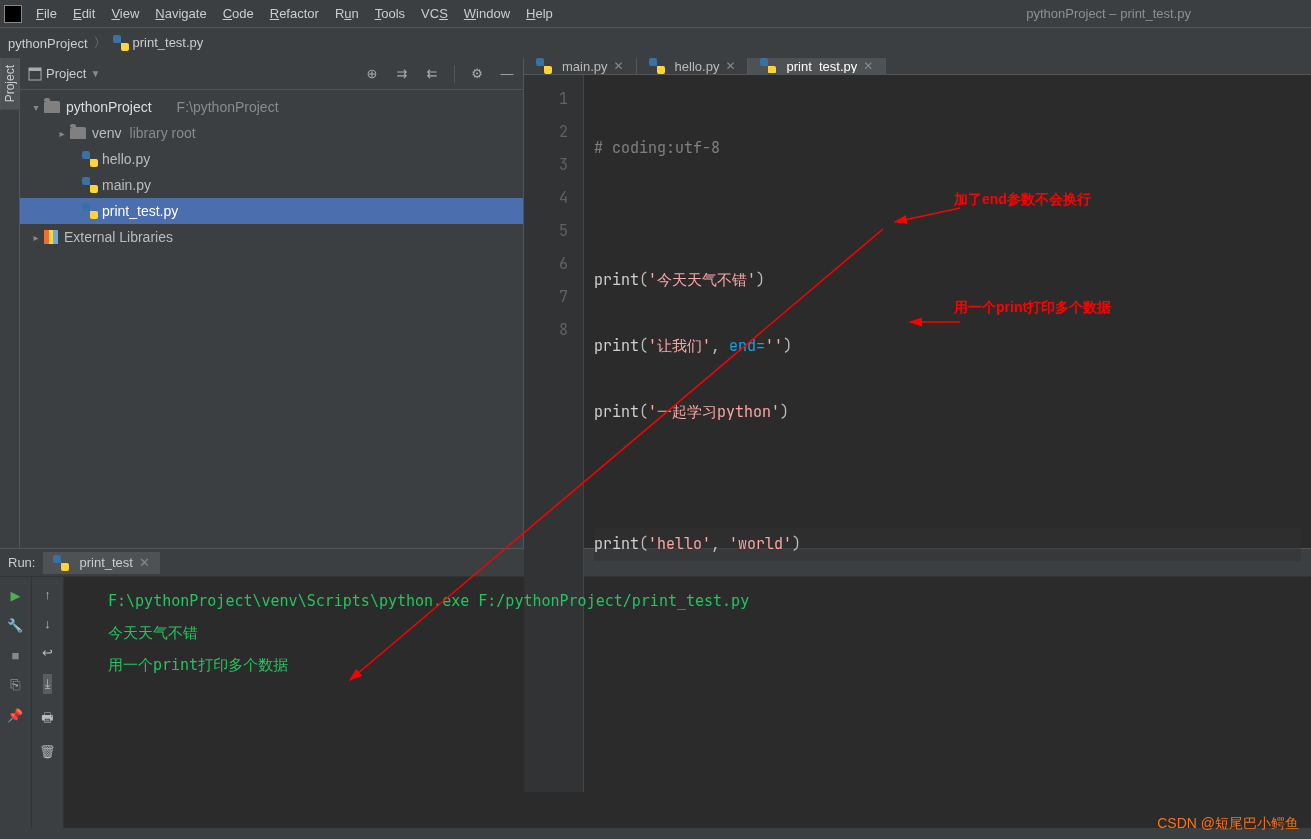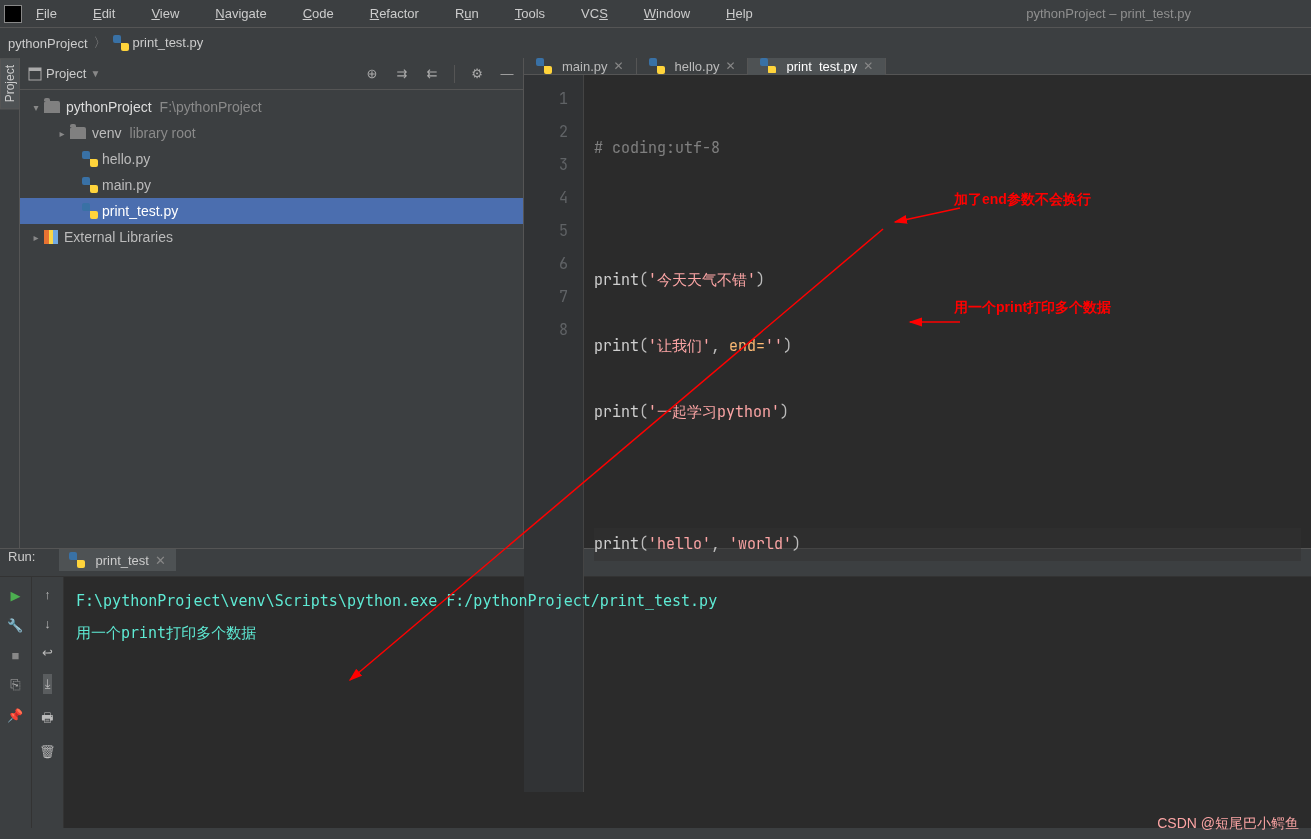--- a/index.html
+++ b/index.html
@@ -13,21 +13,21 @@
     --orange:#cc7832;
     --green:#6a8759;
     --grey:#808080;
     --comment:#909090;
     --red:#ff0000;
   }
   *{box-sizing:border-box;}
   body{margin:0;background:var(--bg);color:var(--text);font-family:"Segoe UI",sans-serif;font-size:13px;width:1311px;height:839px;overflow:hidden;position:relative;}
   .menubar{display:flex;align-items:center;height:28px;padding:0 4px;background:var(--bg);border-bottom:1px solid var(--border);position:relative;}
   .logo{width:18px;height:18px;background:#000;border:1px solid #888;margin-right:6px;}
-  .menu-items{display:flex;gap:20px;}
+  .menu-items{display:flex;gap:0;}
   .menu-item{padding:3px 8px;color:#ccc;cursor:pointer;}
   .menu-item .u{text-decoration:underline;}
   .window-title{position:absolute;right:120px;color:#8f8f8f;font-size:13px;}
   .breadcrumb{display:flex;align-items:center;height:30px;padding:0 8px;background:var(--bg);gap:6px;}
   .crumb{color:#ccc;}
   .crumb-sep{color:#888;}
   .pyicon{display:inline-block;width:16px;height:16px;position:relative;vertical-align:middle;margin-right:4px;}
   .pyicon::before{content:"";position:absolute;left:0;top:0;width:8px;height:8px;background:#3971a5;border-radius:2px 2px 0 2px;}
   .pyicon::after{content:"";position:absolute;right:0;bottom:0;width:8px;height:8px;background:#ffd43b;border-radius:0 2px 2px 2px;}
   .main{display:flex;height:490px;}
@@ -53,36 +53,36 @@
   .editor{flex:1;display:flex;flex-direction:column;background:var(--bg-dark);}
   .tabs{display:flex;height:32px;background:var(--bg);border-bottom:1px solid var(--border);}
   .tab{display:flex;align-items:center;padding:0 12px;gap:6px;color:#bbb;cursor:pointer;border-right:1px solid var(--border);position:relative;}
   .tab.active{background:#4e5254;color:#fff;}
   .tab.active::after{content:"";position:absolute;bottom:-1px;left:0;right:0;height:2px;background:#4e5254;}
   .tab .x{color:#888;font-size:12px;cursor:pointer;}
   .code-area{flex:1;display:flex;font-family:"Consolas","JetBrains Mono",monospace;font-size:15px;position:relative;}
   .gutter{width:60px;background:var(--bg-darker);color:#606366;text-align:right;padding:8px 15px 0 0;line-height:33px;border-right:1px solid #444;}
   .code{flex:1;padding:24px 10px 0 10px;line-height:33px;white-space:pre;position:relative;}
   .kw-print{color:#d0d0d0;}
-  .ps{color:#fdba74;}
+  .ps{color:#0ea5e9;}
   .str{color:#fca5a5;}
   .cmt{color:#808080;}
   .cur-line{background:rgba(50,50,50,0.5);}
   .annotation{position:absolute;color:var(--red);font-family:"Segoe UI",sans-serif;font-size:14px;font-weight:bold;display:flex;align-items:center;gap:8px;}
   .run-panel{height:280px;border-top:1px solid var(--border);display:flex;flex-direction:column;}
-  .run-header{display:flex;align-items:flex-start;height:28px;padding:0 8px;gap:24px;border-bottom:1px solid #333;}
+  .run-header{display:flex;align-items:center;height:28px;padding:0 8px;gap:8px;border-bottom:1px solid #333;}
   .run-label{color:#ccc;}
   .run-tab{display:flex;align-items:center;gap:6px;padding:3px 10px;background:#4e5254;color:#ccc;}
   .run-body{flex:1;display:flex;background:var(--bg-dark);}
   .run-tools{width:32px;display:flex;flex-direction:column;align-items:center;padding-top:10px;gap:14px;border-right:1px solid #333;background:var(--bg);}
   .run-tools .ti{width:16px;height:16px;display:flex;align-items:center;justify-content:center;color:#aaa;cursor:pointer;font-size:13px;}
   .run-tools2{width:32px;display:flex;flex-direction:column;align-items:center;padding-top:10px;gap:14px;border-right:1px solid #333;background:var(--bg);}
-  .console{flex:1;padding:8px 12px;font-family:"Consolas",monospace;font-size:15px;line-height:32px;color:#5eead4;position:relative;}
+  .console{flex:1;padding:8px 12px;font-family:"Consolas",monospace;font-size:15px;line-height:32px;color:#22c55e;position:relative;margin-left:32px;}
   .console-line{white-space:pre;}
-  .watermark{position:absolute;right:12px;bottom:6px;color:#fca5a5;font-size:14px;}
+  .watermark{position:absolute;right:12px;bottom:6px;color:#f97316;font-size:14px;}
   svg.overlay{position:absolute;top:0;left:0;width:1311px;height:839px;pointer-events:none;}
 </style>
 </head>
 <body>
 
 <div class="menubar">
   <div class="logo"></div>
   <div class="menu-items">
     <div class="menu-item"><span class="u">F</span><span>ile</span></div>
     <div class="menu-item"><span class="u">E</span>dit</div>
@@ -127,21 +127,21 @@
         <div class="sep"></div>
         <div class="tool-icon">⚙</div>
         <div class="tool-icon">—</div>
       </div>
     </div>
     <div class="tree">
       <div class="tree-row" style="padding-left:8px;">
         <span class="tree-chev">▾</span>
         <span class="folder-icon"></span>
         <span style="color:#ddd;font-weight:500;">pythonProject</span>
-        <span class="dim" style="margin-left:8px;">F:\pythonProject</span>
+        <span class="dim" style="margin-left:25px;">F:\pythonProject</span>
       </div>
       <div class="tree-row" style="padding-left:34px;">
         <span class="tree-chev">▸</span>
         <span class="folder-icon"></span>
         <span>venv</span>
         <span class="dim" style="margin-left:8px;">library root</span>
       </div>
       <div class="tree-row" style="padding-left:62px;">
         <span class="pyicon"></span>
         <span>hello.py</span>
@@ -228,20 +228,21 @@
     <div class="run-tools2">
       <div class="ti">↑</div>
       <div class="ti">↓</div>
       <div class="ti">↩</div>
       <div class="ti" style="background:#5a5d5f;padding:2px;">⤓</div>
       <div class="ti">🖶</div>
       <div class="ti">🗑</div>
     </div>
     <div class="console">
       <div class="console-line">F:\pythonProject\venv\Scripts\python.exe F:/pythonProject/print_test.py</div>
+      <div class="console-line">今天天气不错</div>
       <div class="console-line">用一个print打印多个数据</div>
       <div class="console-line"></div>
     </div>
   </div>
 </div>
 
 <div class="watermark">CSDN @短尾巴小鳄鱼</div>
 
 <svg class="overlay">
   <defs>

